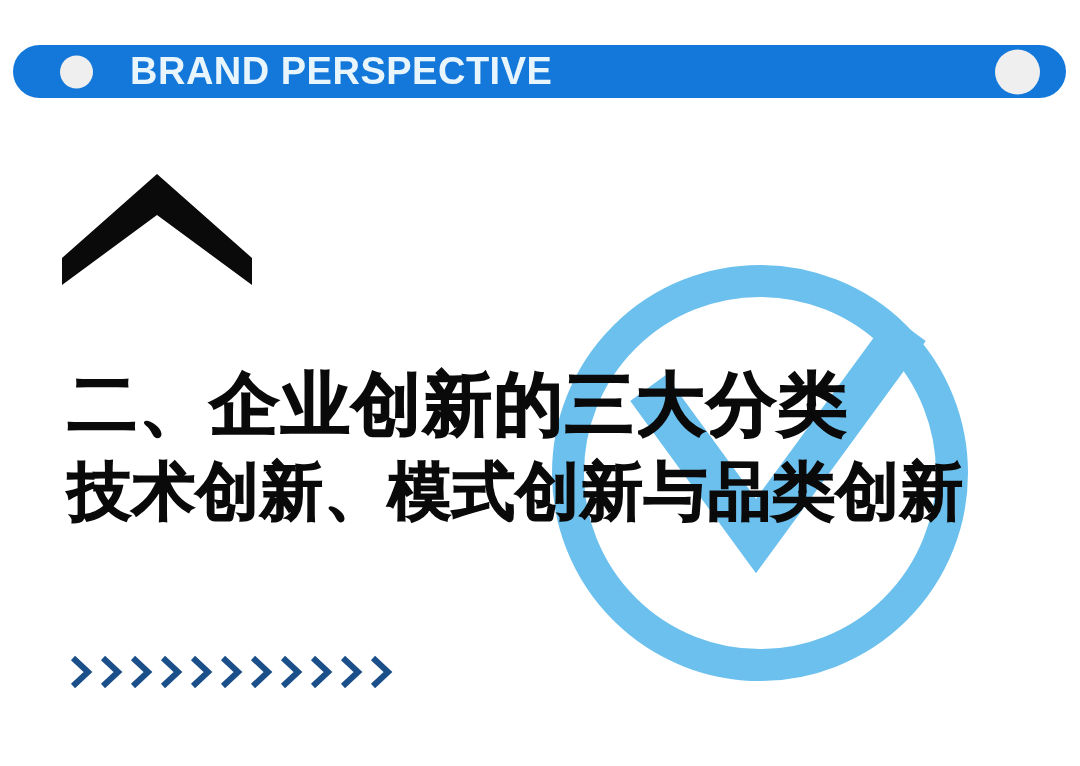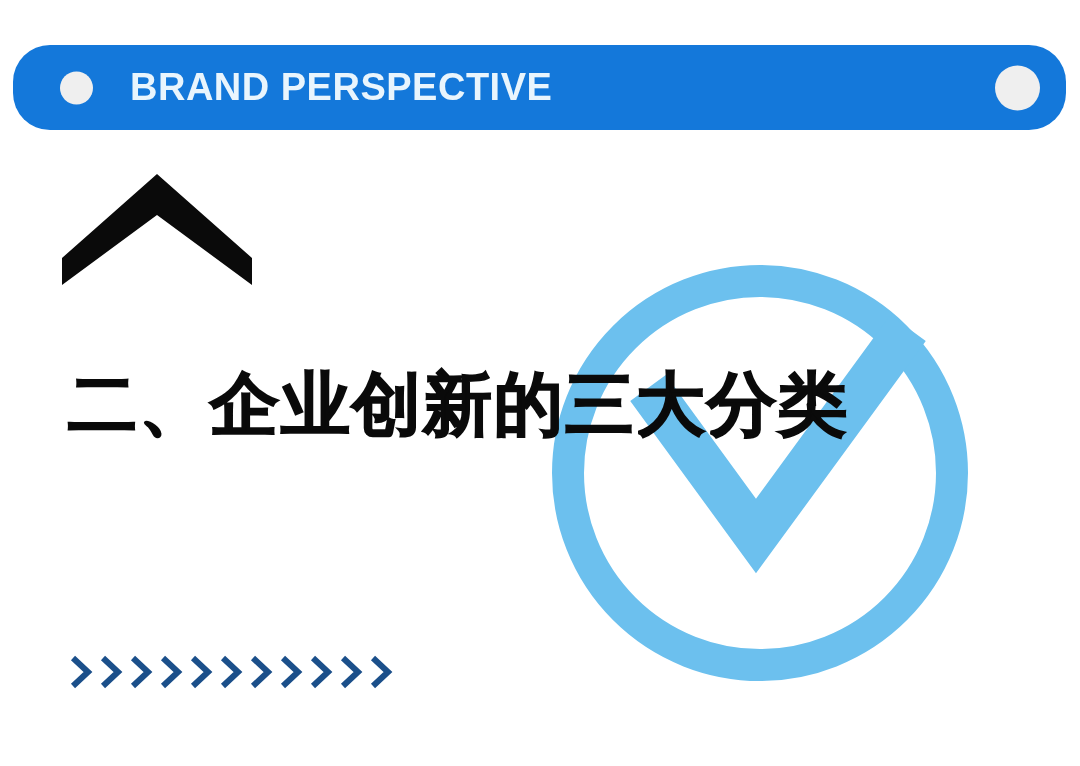--- a/index.html
+++ b/index.html
@@ -19,21 +19,21 @@
     background: #ffffff;
     overflow: hidden;
   }
 
   
   .header-bar {
     position: absolute;
     left: 13px;
     top: 45px;
     width: 1053px;
-    height: 85px;
+    height: 53px;
     background: #1478DA;
     border-radius: 37px;
     box-sizing: border-box;
   }
   .header-dot {
     position: absolute;
     top: 50%;
     transform: translateY(-50%);
     width: 33px;
     height: 33px;
@@ -137,20 +137,21 @@
 
   <div class="check-graphic">
     <svg viewBox="0 0 430 452" xmlns="http://www.w3.org/2000/svg" aria-hidden="true">
       <circle cx="212" cy="225" r="192" fill="none" stroke="#6CC0EE" stroke-width="32"></circle>
       <path d="M100 140 L208 288 L360 80" fill="none" stroke="#6CC0EE" stroke-width="44" stroke-linecap="butt" stroke-linejoin="miter"></path>
     </svg>
   </div>
 
   <div class="heading-block">
     <div class="heading-main" style="color: rgb(10, 10, 10);">二、企业创新的三大分类</div>
+    <div class="heading-sub" style="color: rgb(10, 10, 10);">技术创新、模式创新与品类创新</div>
   </div>
 
   <div class="chevron-strip" id="chevron-strip">
       <svg width="30" height="34" viewBox="0 0 30 34">
         <path d="M5 3 L20 17 L5 31" fill="none" stroke="#1B4F8A" stroke-width="6" stroke-linecap="butt" stroke-linejoin="miter"></path>
       </svg>
       <svg width="30" height="34" viewBox="0 0 30 34">
         <path d="M5 3 L20 17 L5 31" fill="none" stroke="#1B4F8A" stroke-width="6" stroke-linecap="butt" stroke-linejoin="miter"></path>
       </svg>
       <svg width="30" height="34" viewBox="0 0 30 34">

